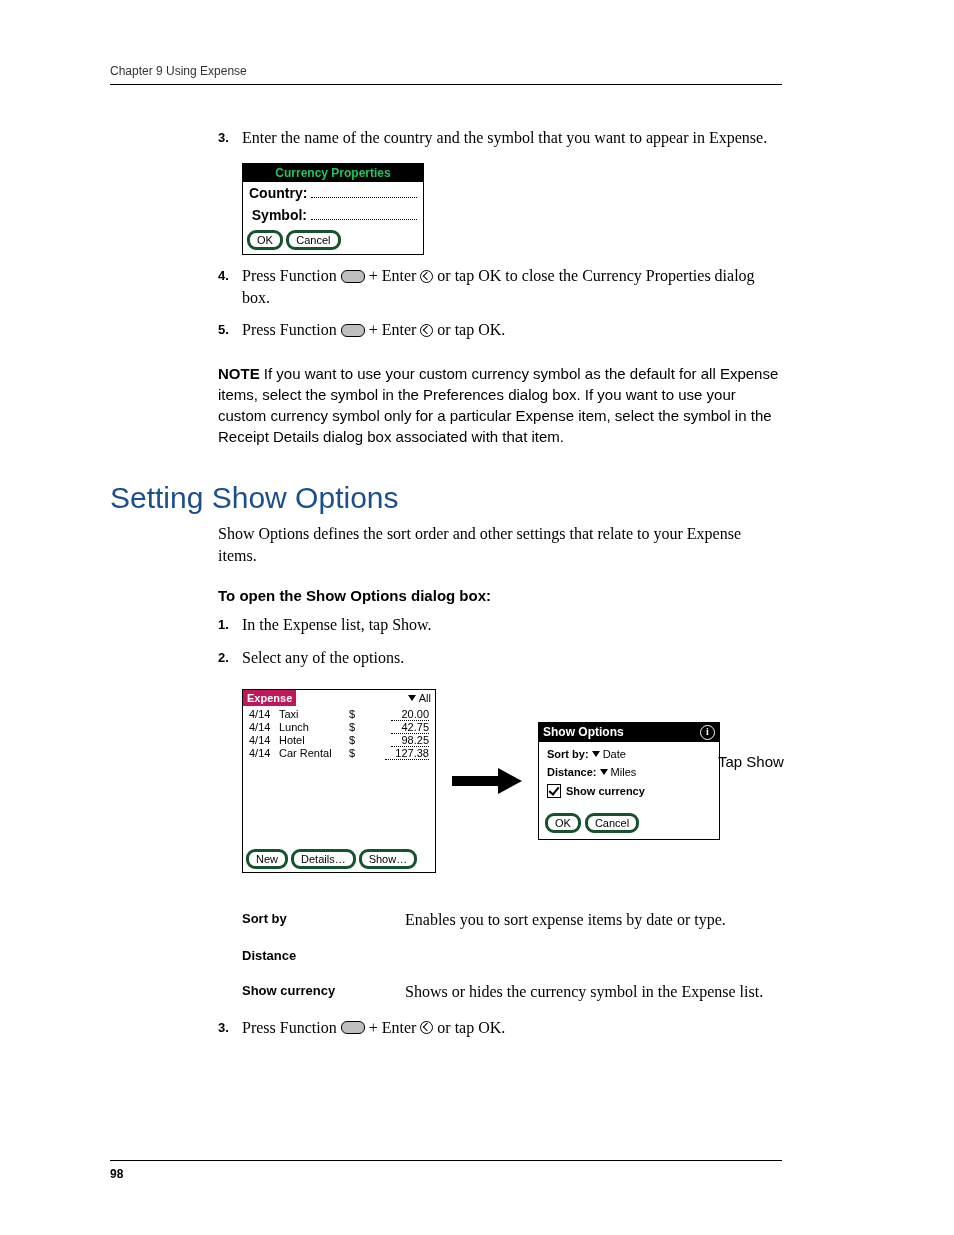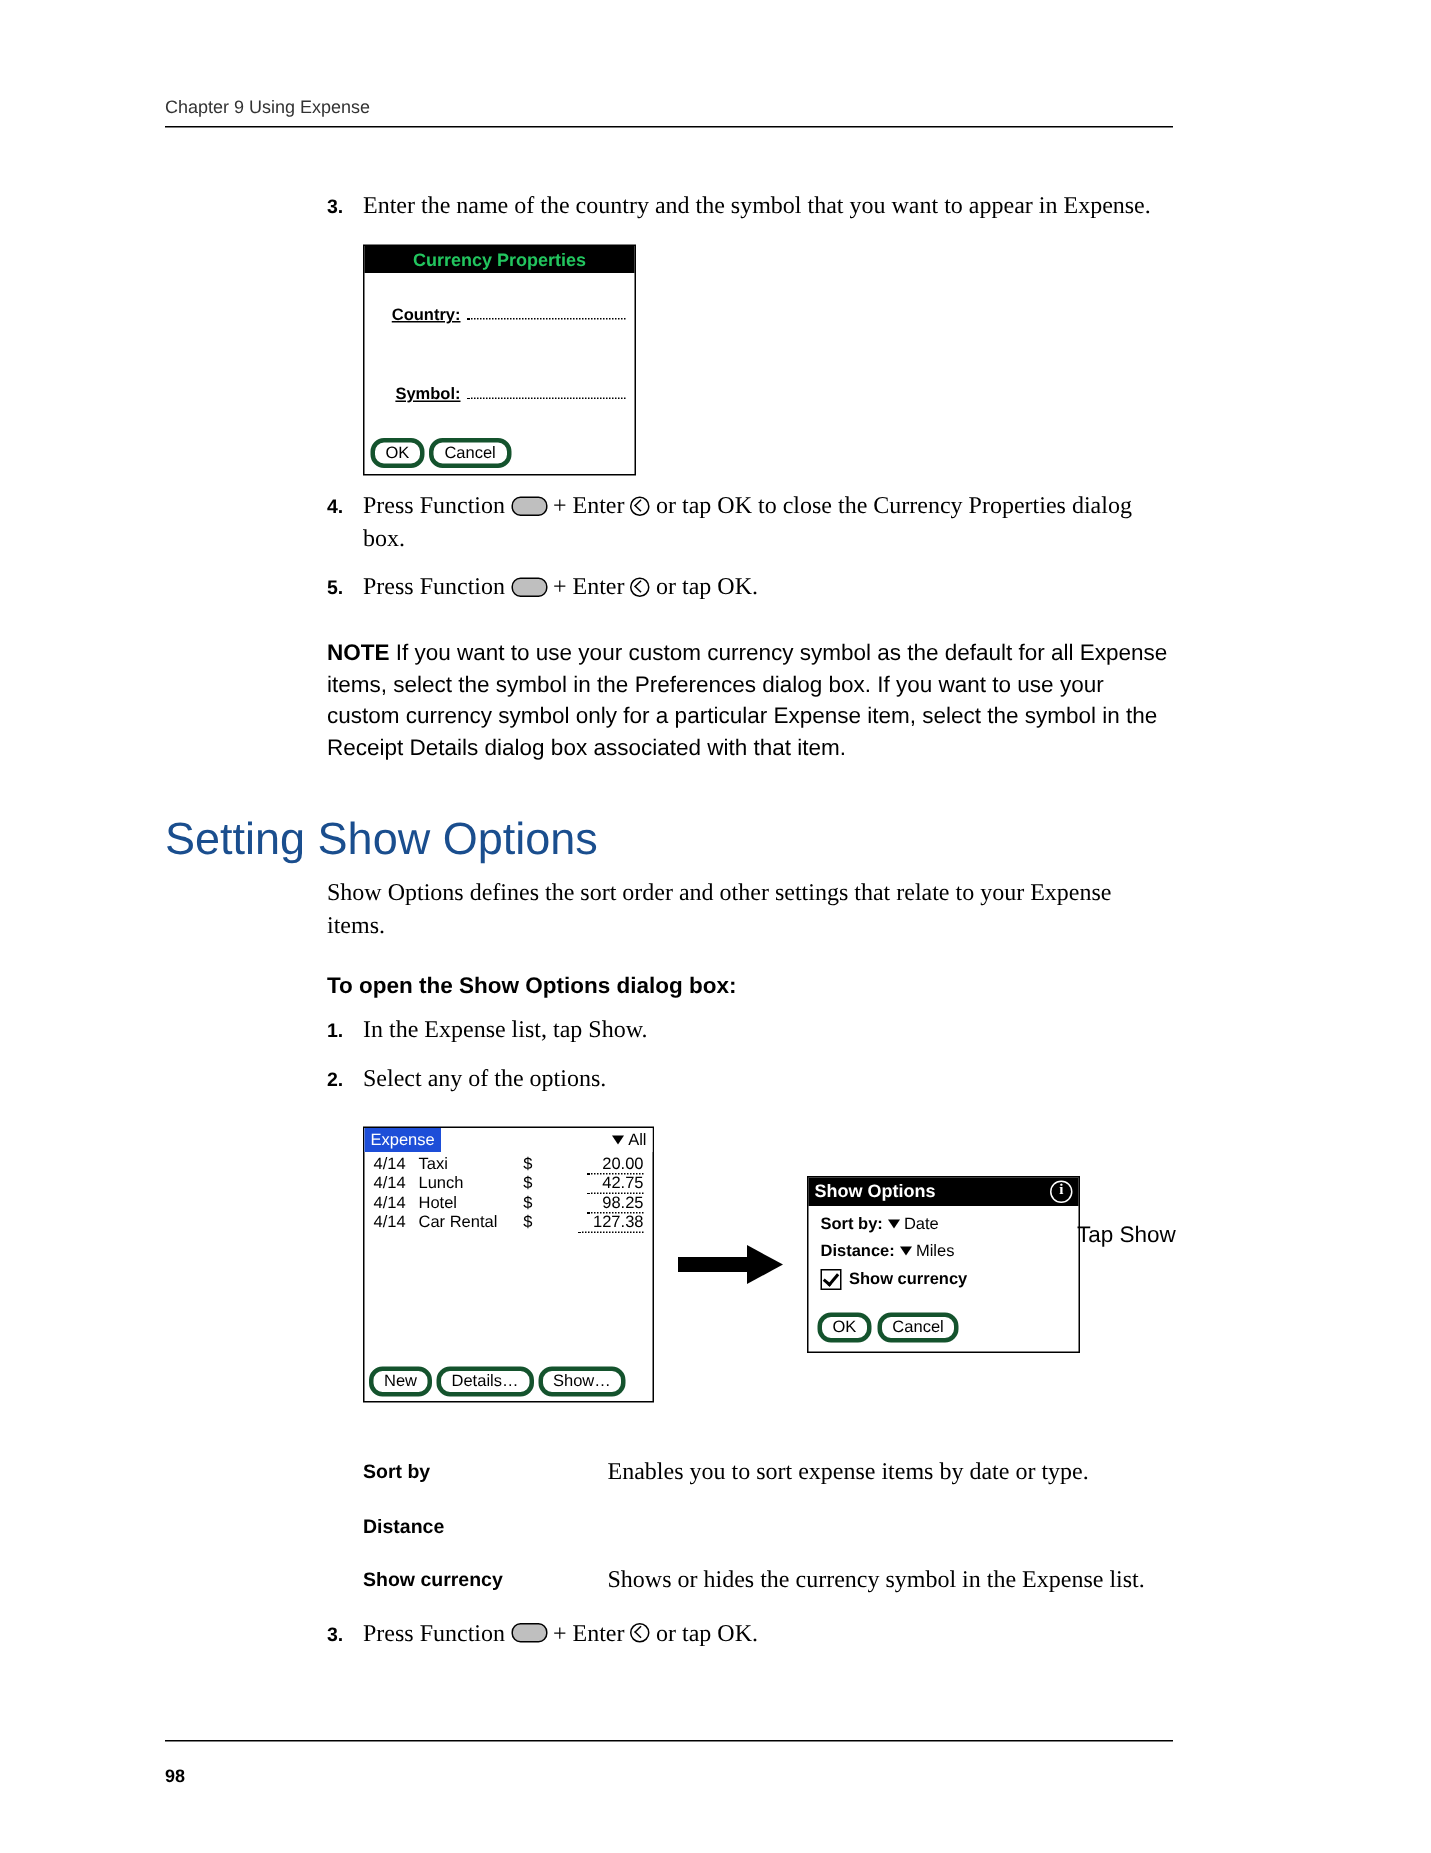--- a/index.html
+++ b/index.html
@@ -106,24 +106,23 @@
   }
 
   
   .fig-currency {
     margin: 14px 0 8px 24px;
     width: 180px;
   }
   .cp-row {
     display: flex;
     align-items: baseline;
-    padding: 19px 6px;
-    font-weight: bold;
-    font-size: 11px;
-    text-decoration: underline;
+    padding: 3px 6px;
+    font-weight: bold;
+    font-size: 14px;
   }
   .cp-row .label { width: 58px; text-align: right; margin-right: 4px;}
   .cp-row .dotted-line { flex: 1; }
   .cp-actions { padding: 4px; }
 
   
   .fn-pill {
     display: inline-block;
     width: 22px; height: 11px;
     border: 1px solid #000;
@@ -166,21 +165,21 @@
   }
   .exp-topbar {
     display: flex;
     background: #fff;
     font-weight: bold;
     font-size: 11px;
     align-items: center;
     padding: 0;
   }
   .exp-topbar .app-name {
-    background:#1d4ed8; color:#fff; padding:2px 4px; font-weight:normal;
+    background:#be185d; color:#fff; padding:2px 4px; font-weight:bold;
   }
   .exp-topbar .spacer { flex:1; }
   .exp-topbar .category { font-weight: normal; padding-right:4px; display:flex; align-items:center; }
   .tri-down {
     display:inline-block; width:0;height:0;
     border-left:4px solid transparent;
     border-right:4px solid transparent;
     border-top:6px solid #000;
     margin-right:3px;
     vertical-align:middle;
@@ -248,21 +247,21 @@
     font-family: Arial, Helvetica, sans-serif;
     font-weight: bold;
     font-size: 13px;
     padding-top: 2px;
   }
   .def-desc { flex:1; font-family: "Palatino Linotype", Palatino, Georgia, serif;}
 
   .page-num {
     position:absolute;
     left:110px;
-    bottom:44px;
+    bottom:54px;
     font-family: Arial, Helvetica, sans-serif;
     font-weight: bold;
     font-size: 12px;
   }
   .page-rule {
     position:absolute;
     left:110px; right:110px;
     bottom:74px;
     border-top:1px solid #000;
   }

